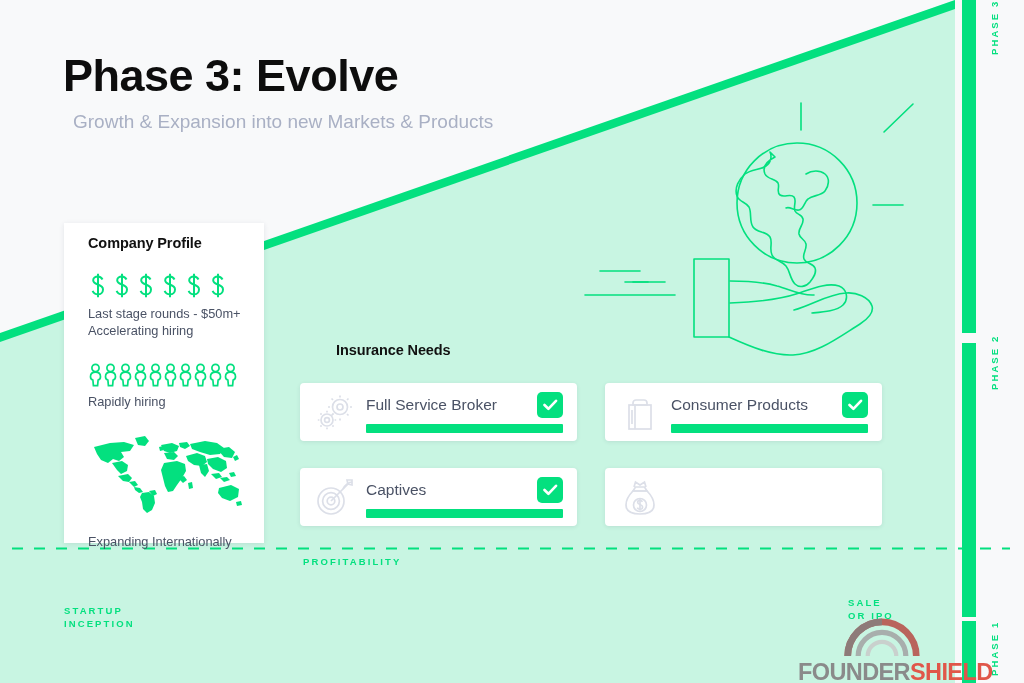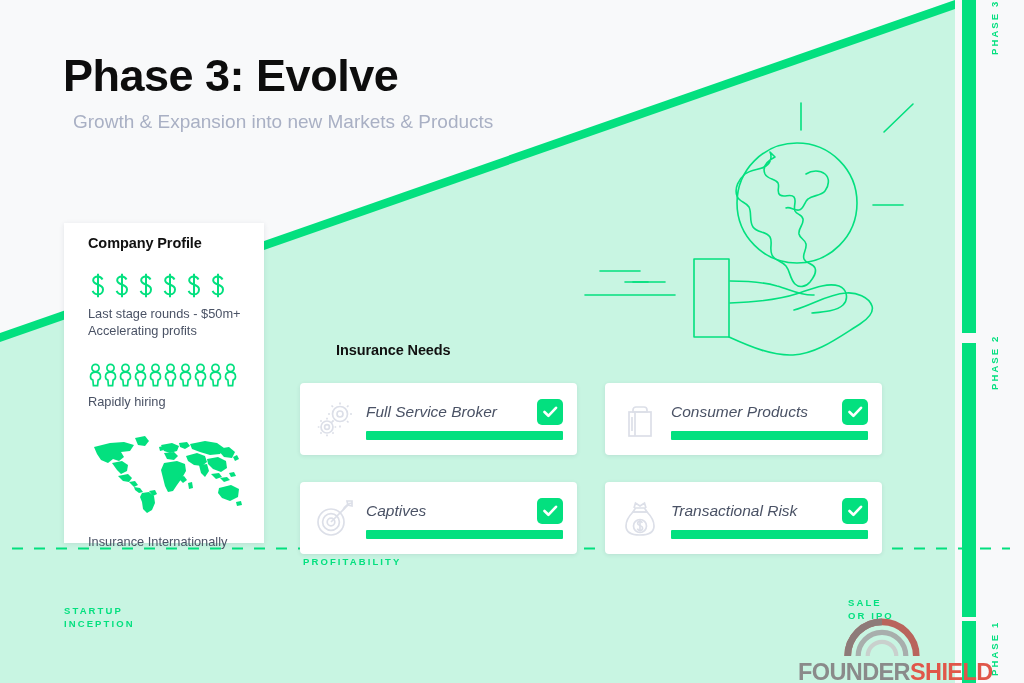--- a/index.html
+++ b/index.html
@@ -48,24 +48,24 @@
     position:absolute;left:300px;top:342px;
     font-size:14.5px;font-weight:bold;color:#111;letter-spacing:-0.1px;margin-left:36px;
   }
   .needs-grid{
     position:absolute;left:300px;top:383px;
     width:582px;
     display:grid;grid-template-columns:277px 277px;
     column-gap:28px;row-gap:27px;
   }
   .need-card{
-    height:72px;background:#ffffff;border-radius:4px;
+    height:58px;background:#ffffff;border-radius:4px;
     box-shadow:0 1px 4px rgba(40,50,80,0.10);
     display:flex;align-items:center;padding:1px 14px 0 14px;
-    box-sizing:border-box;position:relative;font-style:italic;
+    box-sizing:border-box;position:relative;
   }
   .need-icon{width:42px;height:42px;flex:0 0 42px;
     display:flex;align-items:center;justify-content:center;}
   .need-body{flex:1;margin-left:10px;display:flex;flex-direction:column;gap:6px;}
   .need-toprow{display:flex;align-items:center;justify-content:space-between;}
   .need-label{font-size:15.5px;color:#4a5265;}
   .need-check{
     width:26px;height:26px;border-radius:5px;background:#03e07f;
     display:flex;align-items:center;justify-content:center;flex:0 0 26px;
   }
@@ -192,21 +192,21 @@
         </svg>
       <svg width="20" height="26" viewBox="0 0 20 26">
           <g fill="none" stroke="#03e07f" stroke-width="2">
             <path d="M14.5,6.5C13.5,4.4 11.9,3.4 10,3.4C7.2,3.4 5.2,5 5.2,7.2C5.2,12.4 15,10.6 15,16.4C15,19.3 12.7,21.3 10,21.3C7.6,21.3 5.5,20 4.6,17.8"></path>
             <line x1="10" y1="0.8" x2="10" y2="24.2"></line>
           </g>
         </svg>
     </div>
     <div class="stat-text">
       <div>Last stage rounds - $50m+</div>
-      <div>Accelerating profits</div>
+      <div>Accelerating hiring</div>
     </div>
 
     <div class="icon-row people">
       <svg width="15" height="24" viewBox="0 0 15 24">
           <g fill="none" stroke="#03e07f" stroke-width="1.7">
             <circle cx="7.5" cy="5" r="3.6"></circle>
             <path d="M7.5,9.2c-3.2,0 -5,2 -5,4.6c0,2.2 1.3,3 2.4,3.3l0.5,5.6h4.2l0.5,-5.6c1.1,-0.3 2.4,-1.1 2.4,-3.3c0,-2.6 -1.8,-4.6 -5,-4.6z"></path>
           </g>
         </svg>
       <svg width="15" height="24" viewBox="0 0 15 24">
@@ -304,21 +304,21 @@
           <path d="M300,140 L310,138 L312,146 L302,148 Z"></path>
 
           <path d="M294,50 L302,46 L306,54 L298,58 Z"></path>
 
           <path d="M146,30 L154,28 L156,36 L148,38 Z"></path>
 
           <path d="M204,102 L212,100 L214,112 L206,114 Z"></path>
         </g>
       </svg>
     </div>
-    <div class="map-caption">Insurance Internationally</div>
+    <div class="map-caption">Expanding Internationally</div>
   </div>
 
   <div class="needs-title">Insurance Needs</div>
 
   <div class="needs-grid">
 
     <div class="need-card">
       <div class="need-icon">
         <svg width="40" height="38" viewBox="0 0 40 38" fill="none" stroke="#dcdfe8" stroke-width="1.7">
           <circle cx="25" cy="13" r="7.5"></circle>
@@ -392,31 +392,20 @@
       <div class="need-icon">
         <svg width="40" height="38" viewBox="0 0 40 38" fill="none" stroke="#dcdfe8" stroke-width="1.7">
           <path d="M13,12 c-4,4 -7,9 -7,14 c0,6 5,9 14,9 c9,0 14,-3 14,-9 c0,-5 -3,-10 -7,-14z"></path>
           <path d="M13,12 h14 l-2.5,-4 h-9z"></path>
           <path d="M14,8 l1.5,-5 l4.5,3 l4.5,-3 l1.5,5"></path>
           <circle cx="20" cy="26" r="6.5"></circle>
           <path d="M22.5,22.8 c-0.7,-1 -1.7,-1.4 -2.5,-1.4 c-1.4,0 -2.4,0.8 -2.4,1.9 c0,2.6 5,1.7 5,4.6 c0,1.4 -1.2,2.4 -2.6,2.4 c-1.2,0 -2.2,-0.6 -2.7,-1.7"></path>
           <line x1="20" y1="19.8" x2="20" y2="31.6"></line>
         </svg>
       </div>
-      <div class="need-body">
-        <div class="need-toprow">
-          <span class="need-label">Transactional Risk</span>
-          <span class="need-check">
-            <svg width="15" height="12" viewBox="0 0 15 12">
-                <path d="M1.5,6 L5.4,9.8 L13,1.8" fill="none" stroke="#ffffff" stroke-width="2.6" stroke-linecap="round" stroke-linejoin="round"></path>
-              </svg>
-          </span>
-        </div>
-        <div class="need-bar"></div>
-      </div>
     </div>
   </div>
 
   <div class="axis-label lbl-profitability">PROFITABILITY</div>
 
   <div class="axis-label lbl-startup">
     <div>STARTUP</div>
     <div>INCEPTION</div>
   </div>
 

